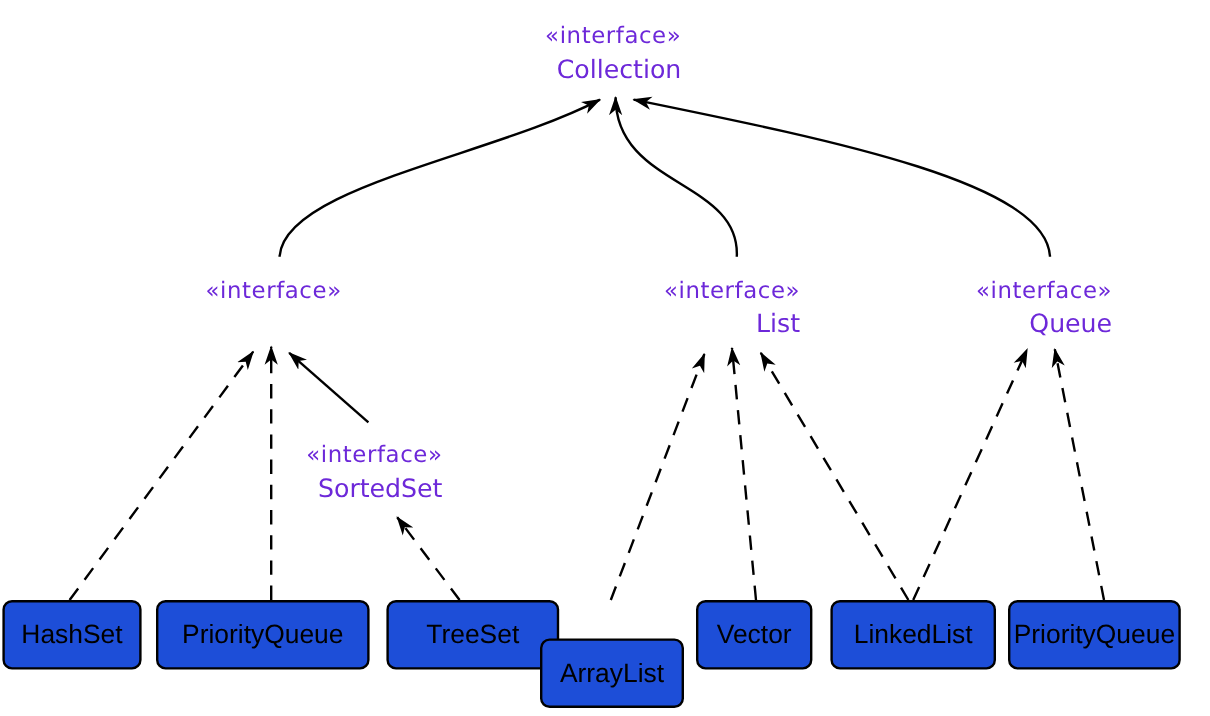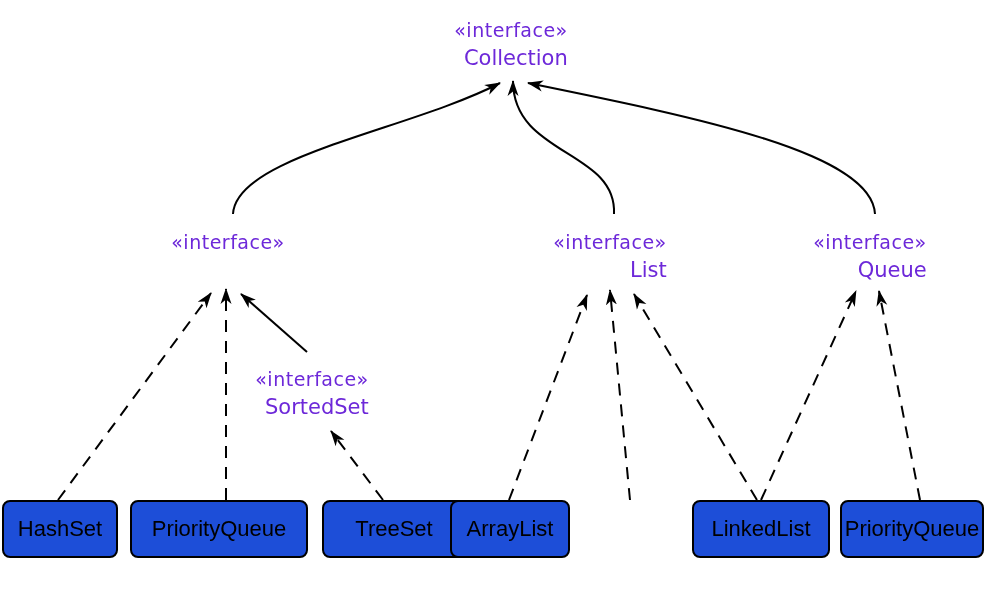--- a/index.html
+++ b/index.html
@@ -29,21 +29,21 @@
     border-radius:8px;
     background:#1d4ed8;
     display:flex;align-items:center;justify-content:center;
     font-family:"Liberation Sans",sans-serif;
     font-size:22px;color:#000;
     white-space:nowrap;
   }
   .b-hashset{left:2px;width:116px;}
   .b-linkedhashset{left:130px;width:178px;}
   .b-treeset{left:322px;width:144px;}
-  .b-arraylist{left:450px;width:120px;}
+  .b-arraylist{left:450px;width:120px;margin-top:32px;}
   .b-vector{left:580px;width:97px;}
   .b-linkedlist{left:692px;width:138px;}
   .b-priorityqueue{left:840px;width:144px;}
   .l-collection{left:511px;top:16px;}
   .l-set{left:228px;top:228px;}
   .l-list{left:610px;top:228px;}
   .l-queue{left:870px;top:228px;}
   .l-sortedset{left:312px;top:365px;}
 </style>
 </head>
@@ -106,20 +106,23 @@
   </div>
   <div class="class-box b-linkedhashset">
     <span>PriorityQueue</span>
   </div>
   <div class="class-box b-treeset">
     <span>TreeSet</span>
   </div>
   <div class="class-box b-arraylist">
     <span>ArrayList</span>
   </div>
+  <div class="class-box b-vector">
+    <span>Vector</span>
+  </div>
   <div class="class-box b-linkedlist">
     <span>LinkedList</span>
   </div>
   <div class="class-box b-priorityqueue">
     <span>PriorityQueue</span>
   </div>
 
 </div>
 
 </body></html>

